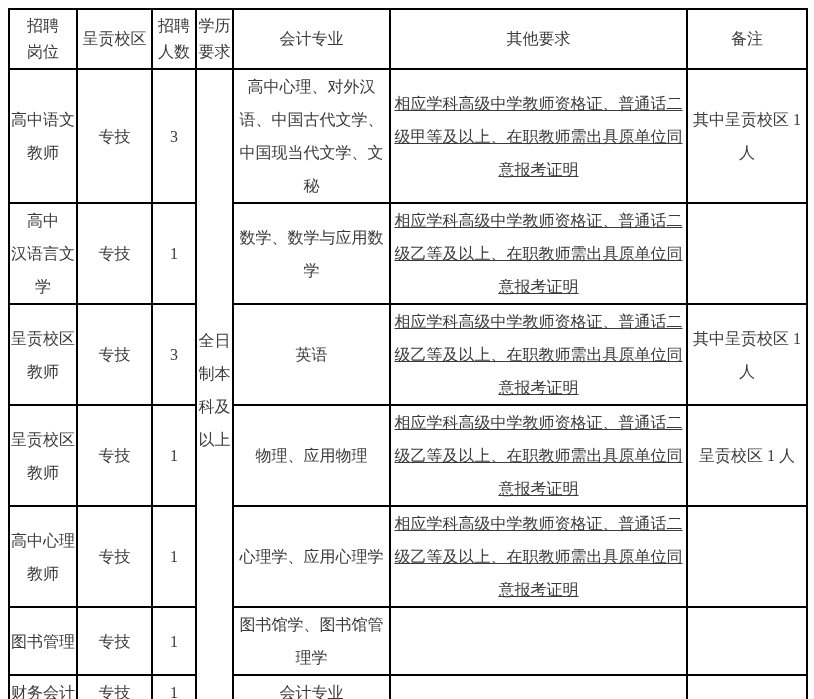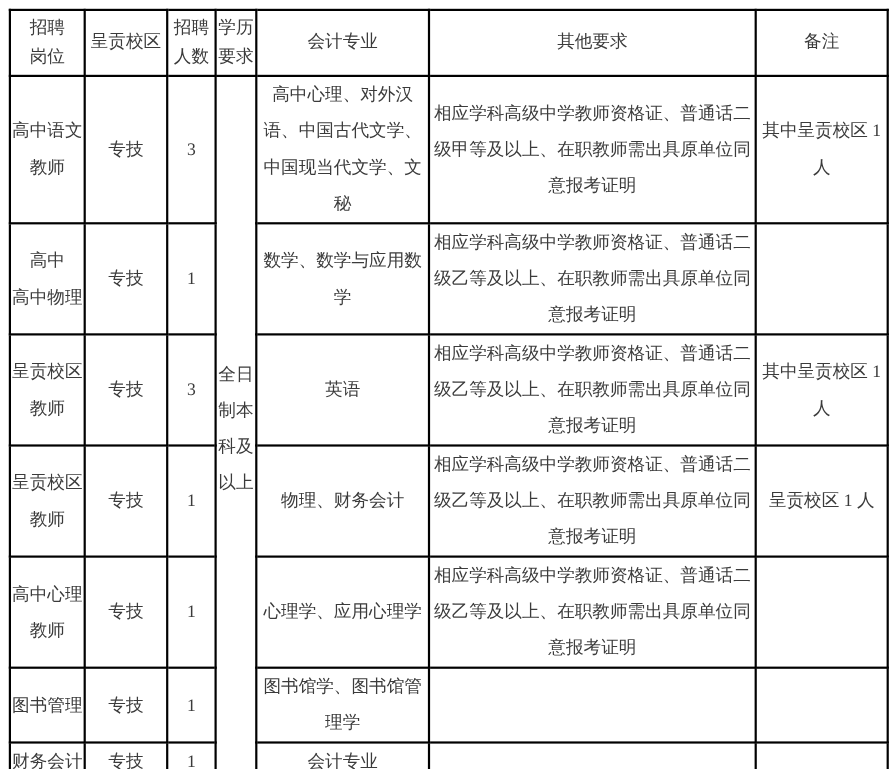--- a/index.html
+++ b/index.html
@@ -40,21 +40,21 @@
   }
   table.recruit thead tr { height: 60px; }
   table.recruit th { line-height: 26px; }
   tbody tr:nth-child(1) { height: 132px; }
   tbody tr:nth-child(2) { height: 97px; }
   tbody tr:nth-child(3) { height: 98px; }
   tbody tr:nth-child(4) { height: 97px; }
   tbody tr:nth-child(5) { height: 98px; }
   tbody tr:nth-child(6) { height: 65px; }
   tbody tr:nth-child(7) { height: 34px; }
-  td.other-cell { padding: 0 2px; }
+  td.other-cell { padding: 0 2px; text-decoration: underline; }
 </style>
 </head>
 <body>
 
 <div class="sheet">
   <table class="recruit">
     <colgroup>
       <col style="width:68px">
       <col style="width:75px">
       <col style="width:44px">
@@ -83,42 +83,42 @@
 教师</td>
         <td>专技</td>
         <td>3</td>
         <td rowspan="7">全日制本科及以上</td>
         <td>高中心理、对外汉语、中国古代文学、中国现当代文学、文秘</td>
         <td class="other-cell">相应学科高级中学教师资格证、普通话二级甲等及以上、在职教师需出具原单位同意报考证明</td>
         <td>其中呈贡校区 1 人</td>
       </tr>
       <tr>
         <td>高中
-高中物理</td>
+汉语言文学</td>
         <td>专技</td>
         <td>1</td>
         <td>数学、数学与应用数学</td>
         <td class="other-cell">相应学科高级中学教师资格证、普通话二级乙等及以上、在职教师需出具原单位同意报考证明</td>
         <td></td>
       </tr>
       <tr>
         <td>呈贡校区
 教师</td>
         <td>专技</td>
         <td>3</td>
         <td>英语</td>
         <td class="other-cell">相应学科高级中学教师资格证、普通话二级乙等及以上、在职教师需出具原单位同意报考证明</td>
         <td>其中呈贡校区 1 人</td>
       </tr>
       <tr>
         <td>呈贡校区
 教师</td>
         <td>专技</td>
         <td>1</td>
-        <td>物理、财务会计</td>
+        <td>物理、应用物理</td>
         <td class="other-cell">相应学科高级中学教师资格证、普通话二级乙等及以上、在职教师需出具原单位同意报考证明</td>
         <td>呈贡校区 1 人</td>
       </tr>
       <tr>
         <td>高中心理
 教师</td>
         <td>专技</td>
         <td>1</td>
         <td>心理学、应用心理学</td>
         <td class="other-cell">相应学科高级中学教师资格证、普通话二级乙等及以上、在职教师需出具原单位同意报考证明</td>

